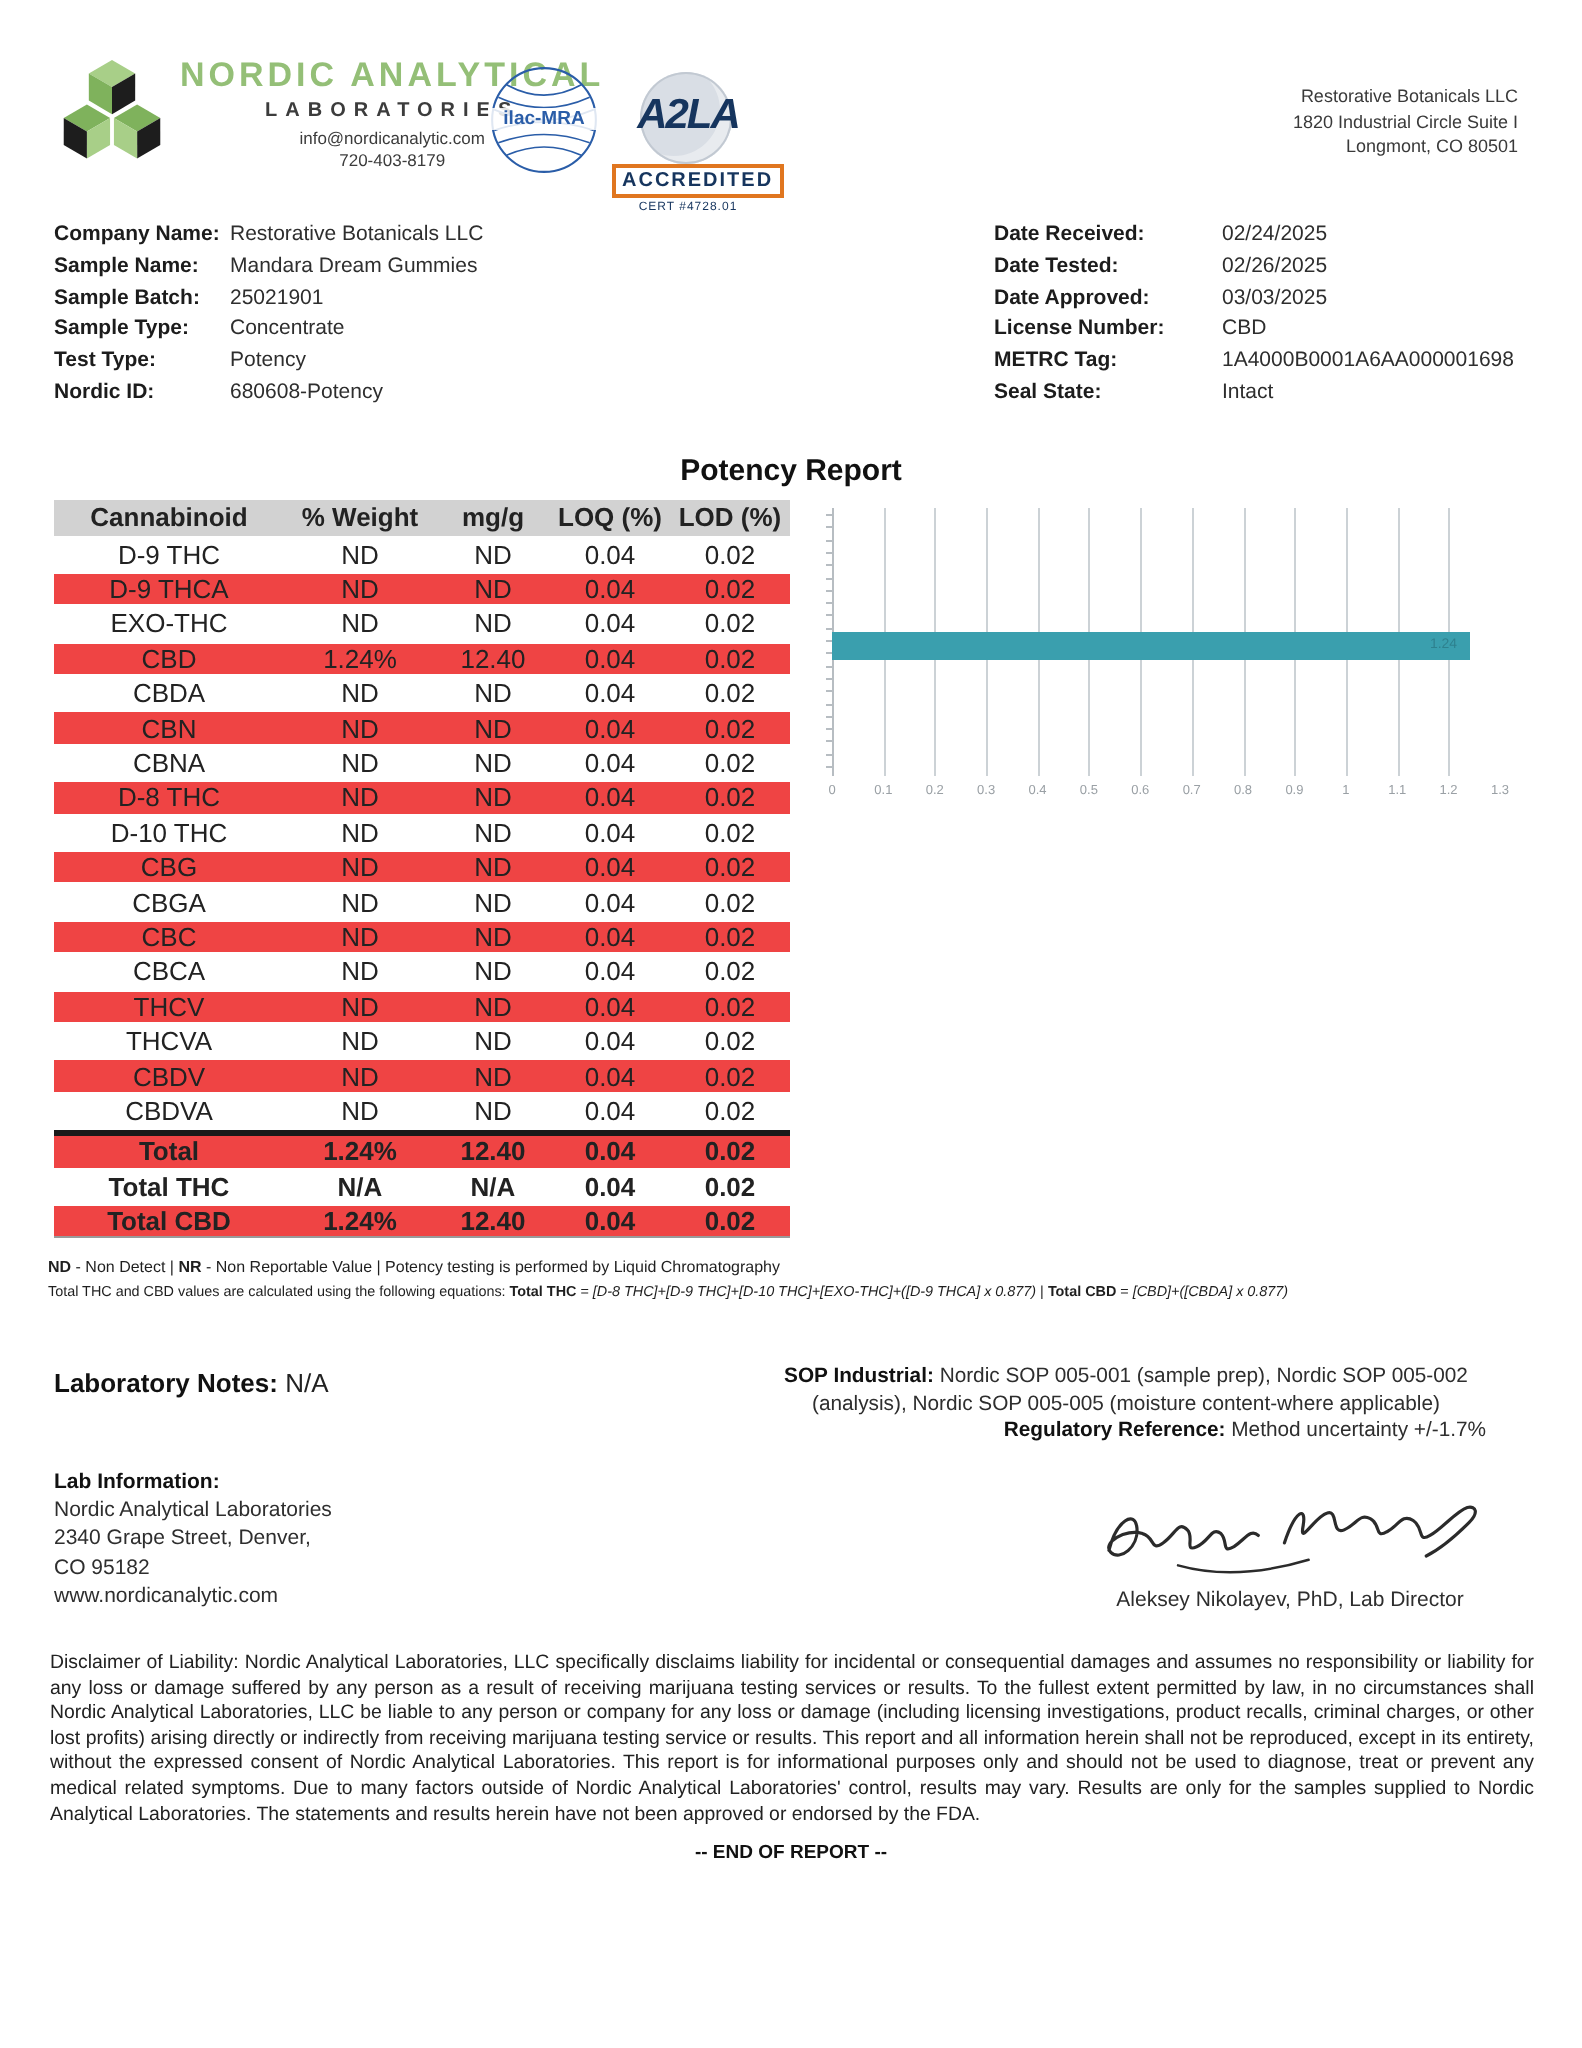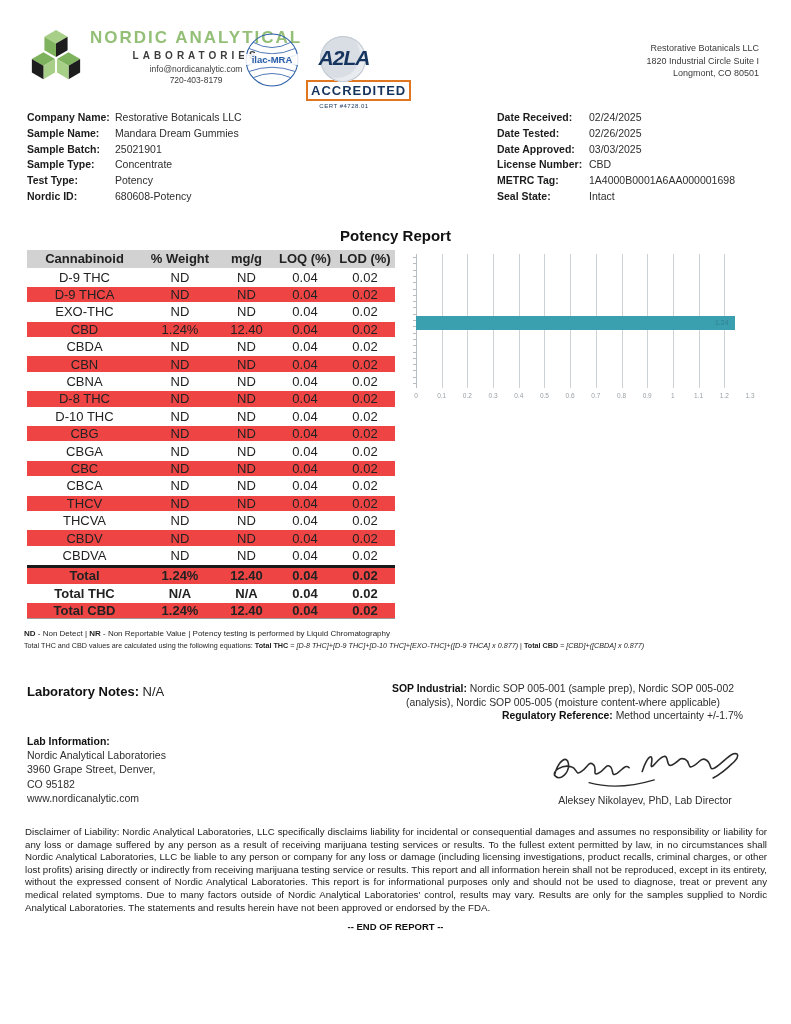--- a/index.html
+++ b/index.html
@@ -16,34 +16,34 @@
 
   .ilac{position:absolute;left:244px;top:32px;width:56px;height:56px;}
   .ilac-text{position:absolute;top:22px;left:0;width:56px;text-align:center;font-size:9.5px;
              font-weight:bold;color:#2a5da8;background:rgba(255,255,255,.85);}
   .a2la{position:absolute;left:306px;top:36px;width:76px;text-align:center;}
   .a2la-globe{position:absolute;left:14px;top:0;width:46px;height:46px;border-radius:50%;
               background:#d9dee5;box-shadow:inset 0 0 0 1px #c2c9d2, inset -6px -4px 0 #e8ebef;}
   .a2la-text{position:relative;font-size:21px;font-weight:bold;font-style:italic;color:#16355e;
              letter-spacing:-1px;line-height:44px;height:44px;}
   .a2la-box{display:inline-block;border:2px solid #e0761f;background:#fff;color:#16355e;
-            font-size:13px;font-weight:bold;letter-spacing:1px;padding:1px 3px;margin-top:0px;}
+            font-size:10px;font-weight:bold;letter-spacing:1px;padding:1px 3px;margin-top:0px;}
   .a2la-cert{font-size:6px;color:#16355e;letter-spacing:.5px;margin-top:2px;}
 
   .client-address{position:absolute;right:32px;top:42px;text-align:right;font-size:9px;
                   line-height:12.5px;color:#3a3a3a;}
 
   
   .sample-info{position:absolute;left:27px;top:110px;right:27px;display:flex;font-size:10.5px;}
   .info-col{line-height:15.8px;}
   .info-col.left{width:470px;}
   .info-col.right{flex:1;}
   .info-label{display:inline-block;font-weight:bold;color:#1c1c1c;}
   .info-col.left .info-label{width:88px;}
-  .info-col.right .info-label{width:92px;}
+  .info-col.right .info-label{width:114px;}
   .info-value{color:#2e2e2e;}
 
   
   .report-title{position:absolute;top:227px;left:0;width:100%;text-align:center;margin:0;
                 font-size:15px;font-weight:bold;color:#111;}
 
   
   .potency-table{position:absolute;left:27px;top:250px;width:368px;border-collapse:separate;
                  border-spacing:0;font-size:13px;color:#222;table-layout:fixed;}
   .potency-table th{font-weight:bold;background:#d2d2d2;height:15.5px;border-bottom:2px solid #fff;text-align:center;}
@@ -391,21 +391,21 @@
     </div>
     <div class="reg-line">
       <b>Regulatory Reference:</b>
       <span>Method uncertainty +/-1.7%</span>
     </div>
   </div>
 
   <div class="lab-info">
     <div class="info-title">Lab Information:</div>
     <div>Nordic Analytical Laboratories</div>
-    <div>3960 Grape Street, Denver,</div>
+    <div>2340 Grape Street, Denver,</div>
     <div>CO 95182</div>
     <div>www.nordicanalytic.com</div>
   </div>
 
   <div class="signature-block">
     <svg width="230" height="56" viewBox="0 0 230 60">
       <path d="M18,42 C22,26 32,20 33,30 C34,40 24,48 19,43 C14,38 27,30 36,33 C43,35 40,43 47,38
                C54,33 55,26 60,31 C64,35 58,43 65,40 C72,37 73,29 78,33 C82,37 78,44 85,40 C91,36 94,30 98,34" fill="none" stroke="#2b2b2b" stroke-width="1.7" stroke-linecap="round"></path>
       <path d="M112,38 C118,20 124,18 122,29 C120,40 128,24 135,22 C141,20 137,34 144,31 C151,28 152,22 158,25
                C164,28 160,36 167,32 C173,29 175,22 181,26 C187,30 183,38 190,34 C197,30 204,21 210,19

